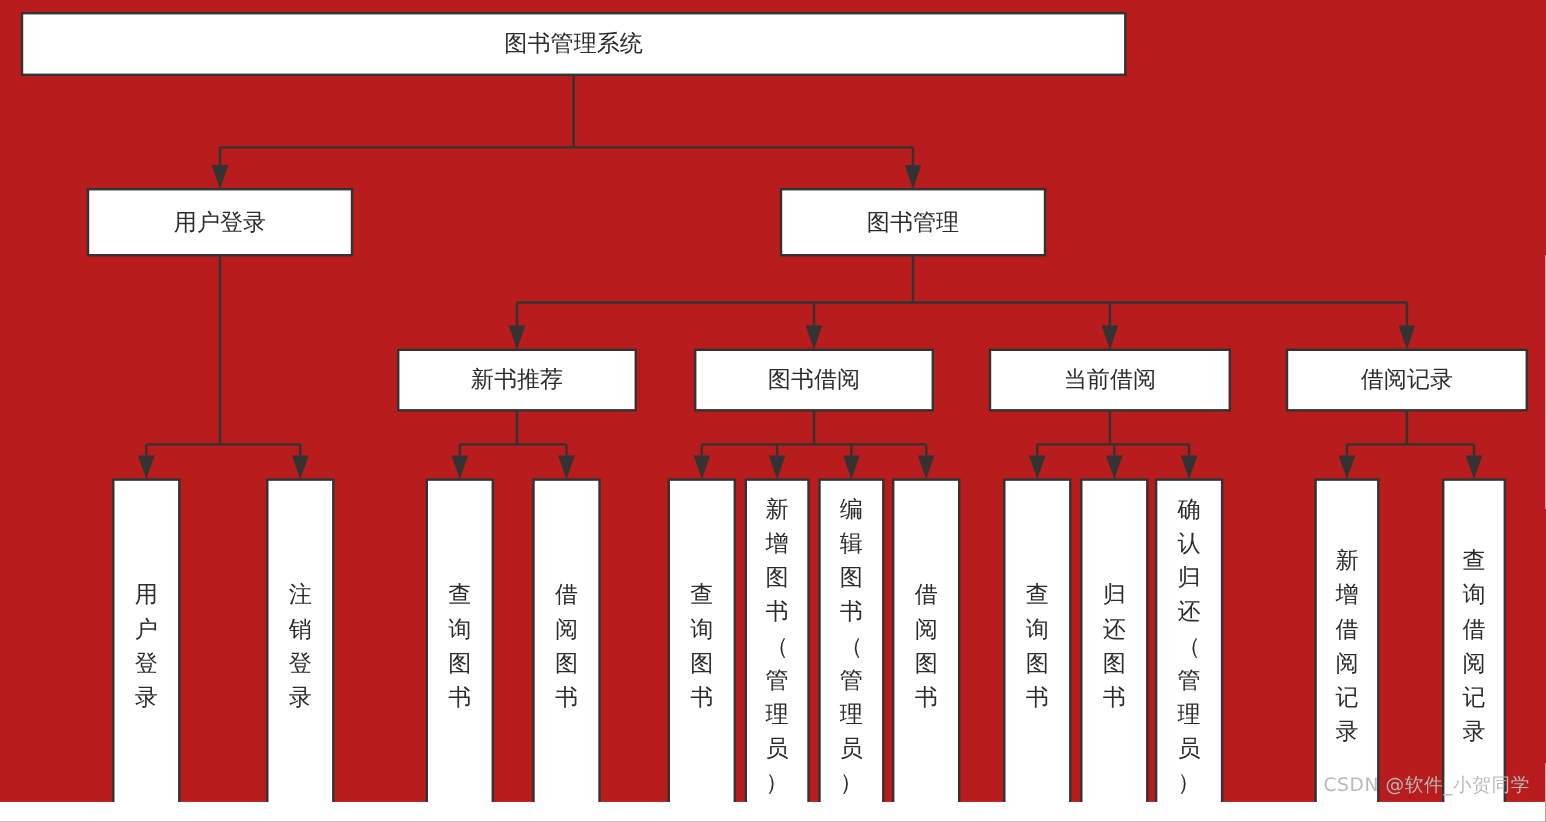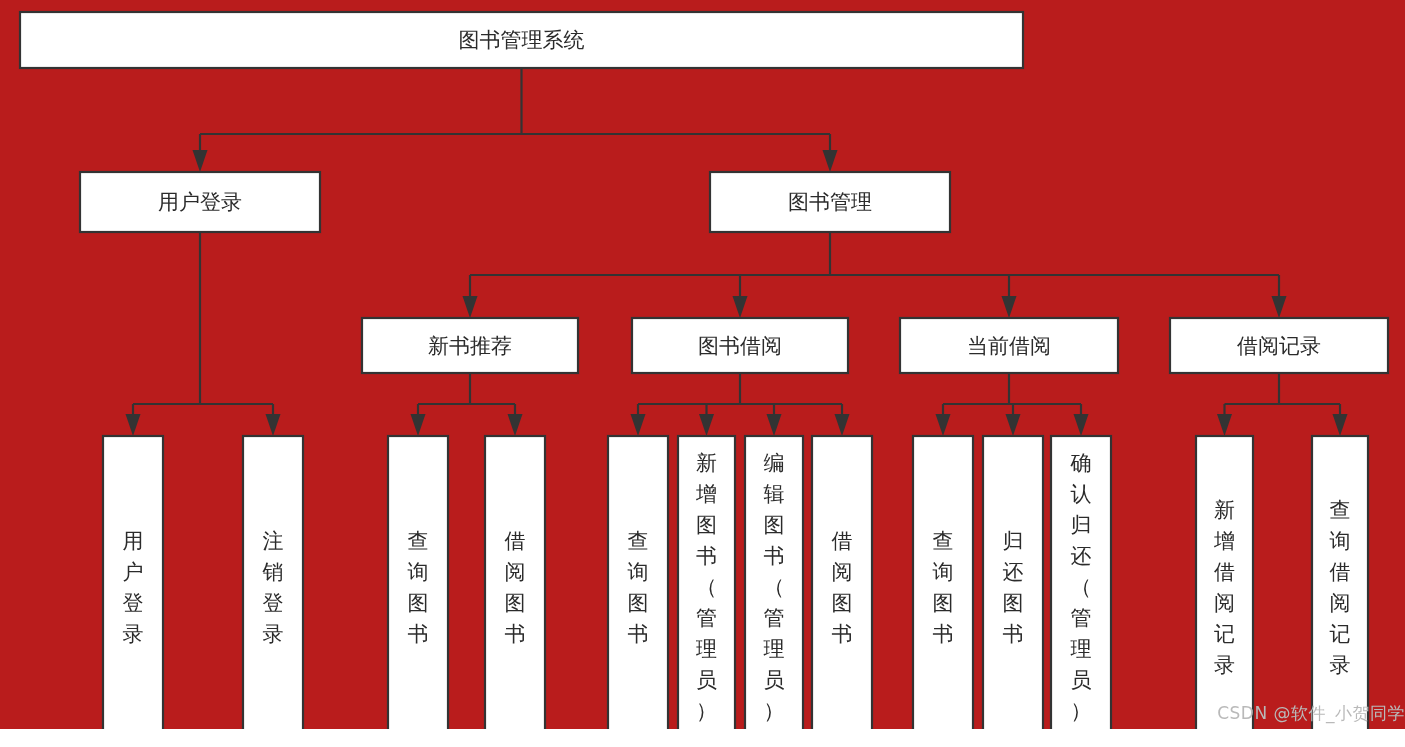--- a/index.html
+++ b/index.html
@@ -47,21 +47,21 @@
     stroke-width: 2.2;
     fill: none;
     stroke-linecap: butt;
   }
   .arrow-head {
     fill: #333333;
     stroke: none;
   }
   .watermark {
     position: absolute;
-    right: 0;
+    right: 14px;
     bottom: 4px;
     font-family: "DejaVu Sans", "Liberation Sans", sans-serif;
     font-size: 17px;
     color: #b9b9b9;
     letter-spacing: 0.5px;
     white-space: nowrap;
     pointer-events: none;
   }
 </style>
 </head>

